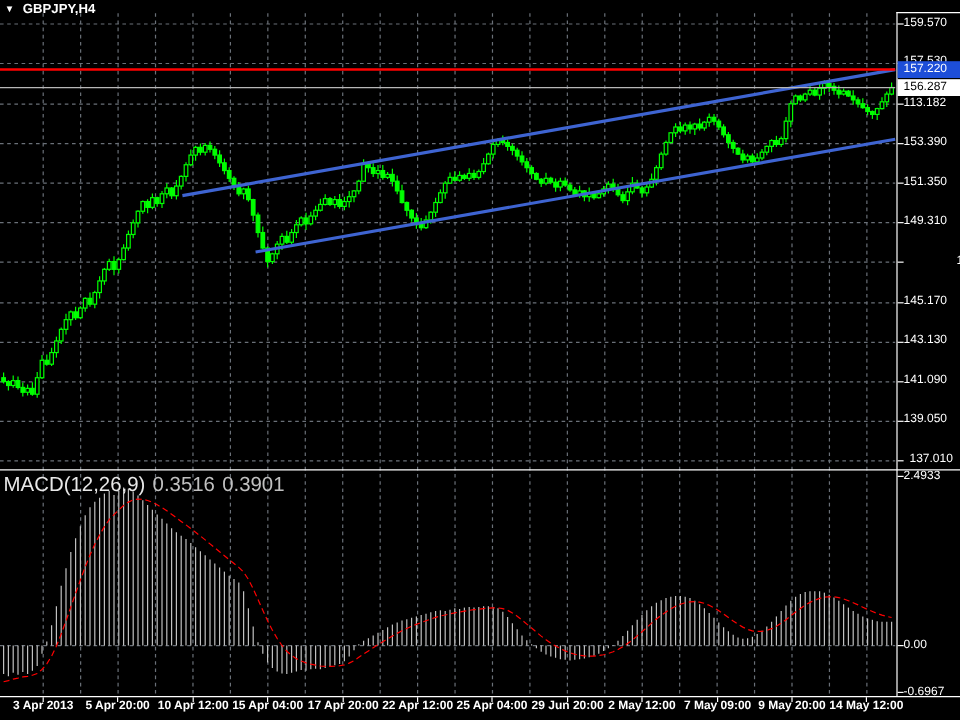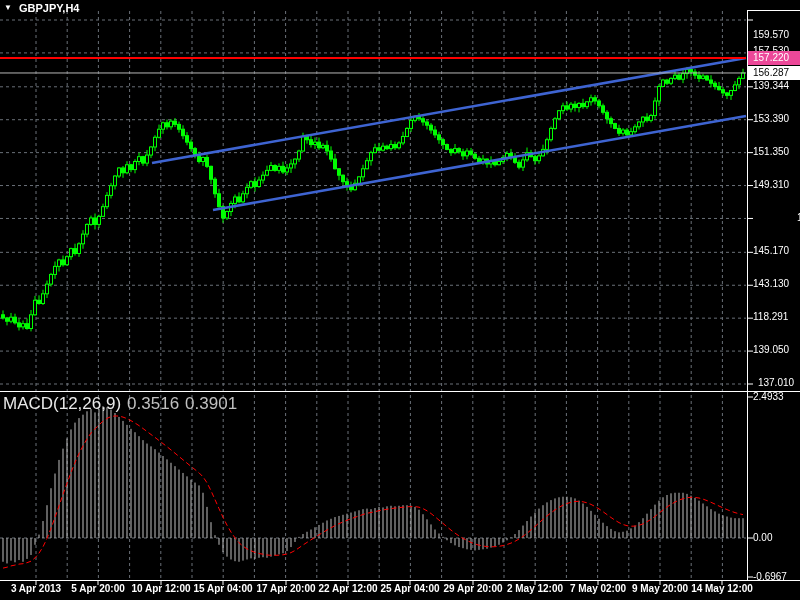--- a/index.html
+++ b/index.html
@@ -6,21 +6,21 @@
   #terminal{position:relative;width:800px;height:600px;background:#000;overflow:hidden;
     font-family:"Liberation Sans",sans-serif;}
   #chart-svg{position:absolute;left:0;top:0;}
   .ttl{position:absolute;left:4px;top:2px;color:#fff;font-size:11px;font-weight:bold;
     display:flex;align-items:center;gap:7px;z-index:5;}
   .tri{font-size:8px;line-height:10px;}
   .axis-lbl{position:absolute;left:753px;width:46px;height:12px;line-height:12px;
     color:#fff;font-size:10px;text-align:left;z-index:3;}
   .badge{position:absolute;left:748px;width:52px;height:14px;line-height:14px;
     font-size:10px;text-align:left;padding-left:5px;box-sizing:border-box;z-index:4;}
-  .badge-red{background:#ec4899;color:#fff;}
+  .badge-red{background:#1d4ed8;color:#fff;}
   .badge-white{background:#ffffff;color:#000;}
   .date-lbl{position:absolute;top:583px;transform:translateX(-50%);color:#fff;
     font-size:10px;white-space:nowrap;z-index:3;font-weight:bold;}
   .macd-ttl{position:absolute;left:3px;top:394px;color:#e8e8e8;font-size:17px;z-index:5;}
   .macd-ttl .v1{color:#c0c0c0;margin-left:6px;}
   .macd-ttl .v2{color:#c0c0c0;margin-left:6px;}
   .copyright{position:absolute;left:3px;top:566px;color:#e0e0e0;font-size:10px;z-index:5;}
 </style>
 </head>
 <body>
@@ -663,49 +663,49 @@
   <div class="ttl">
     <span class="tri">▼</span>
     <span>GBPJPY,H4</span>
   </div>
 
   <div class="macd-ttl">
     <span>MACD(12,26,9)</span><span class="v1">0.3516</span><span class="v2">0.3901</span>
   </div>
 
   <div id="price-axis">
-      <div class="axis-lbl" style="top: 14px; margin-top: 15px;">159.570</div>
+      <div class="axis-lbl" style="top: 14px;">159.570</div>
       <div class="axis-lbl" style="top: 45px;">157.530</div>
-      <div class="axis-lbl" style="top: 80px;">139.344</div>
+      <div class="axis-lbl" style="top: 80px;">113.182</div>
       <div class="axis-lbl" style="top: 113px;">153.390</div>
       <div class="axis-lbl" style="top: 146px;">151.350</div>
       <div class="axis-lbl" style="top: 179px;">149.310</div>
       <div class="axis-lbl" style="top: 212px; margin-left: 44px;">147.270</div>
       <div class="axis-lbl" style="top: 245px;">145.170</div>
       <div class="axis-lbl" style="top: 278px;">143.130</div>
-      <div class="axis-lbl" style="top: 311px;">118.291</div>
+      <div class="axis-lbl" style="top: 311px;">141.090</div>
       <div class="axis-lbl" style="top: 344px;">139.050</div>
       <div class="axis-lbl" style="top: 377px; text-align: center;">137.010</div>
     </div>
   <div id="macd-axis">
       <div class="axis-lbl" style="top: 391px;">2.4933</div>
       <div class="axis-lbl" style="top: 532px;">0.00</div>
       <div class="axis-lbl" style="top: 571px;">-0.6967</div>
     </div>
   <div id="time-axis">
       <div class="date-lbl" style="left: 36px;">3 Apr 2013</div>
       <div class="date-lbl" style="left: 98px;">5 Apr 20:00</div>
       <div class="date-lbl" style="left: 161px;">10 Apr 12:00</div>
       <div class="date-lbl" style="left: 223px;">15 Apr 04:00</div>
       <div class="date-lbl" style="left: 286px;">17 Apr 20:00</div>
       <div class="date-lbl" style="left: 348px;">22 Apr 12:00</div>
       <div class="date-lbl" style="left: 410px;">25 Apr 04:00</div>
-      <div class="date-lbl" style="left: 473px;">29 Apr 20:00</div>
+      <div class="date-lbl" style="left: 473px;">29 Jun 20:00</div>
       <div class="date-lbl" style="left: 535px;">2 May 12:00</div>
-      <div class="date-lbl" style="left: 598px;">7 May 02:00</div>
+      <div class="date-lbl" style="left: 598px;">7 May 09:00</div>
       <div class="date-lbl" style="left: 660px;">9 May 20:00</div>
       <div class="date-lbl" style="left: 722px;">14 May 12:00</div>
     </div>
 
   <div class="badge badge-red" style="top:51px;">157.220</div>
   <div class="badge badge-white" style="top:66px;">156.287</div>
 
 </div>
 
 </body></html>

